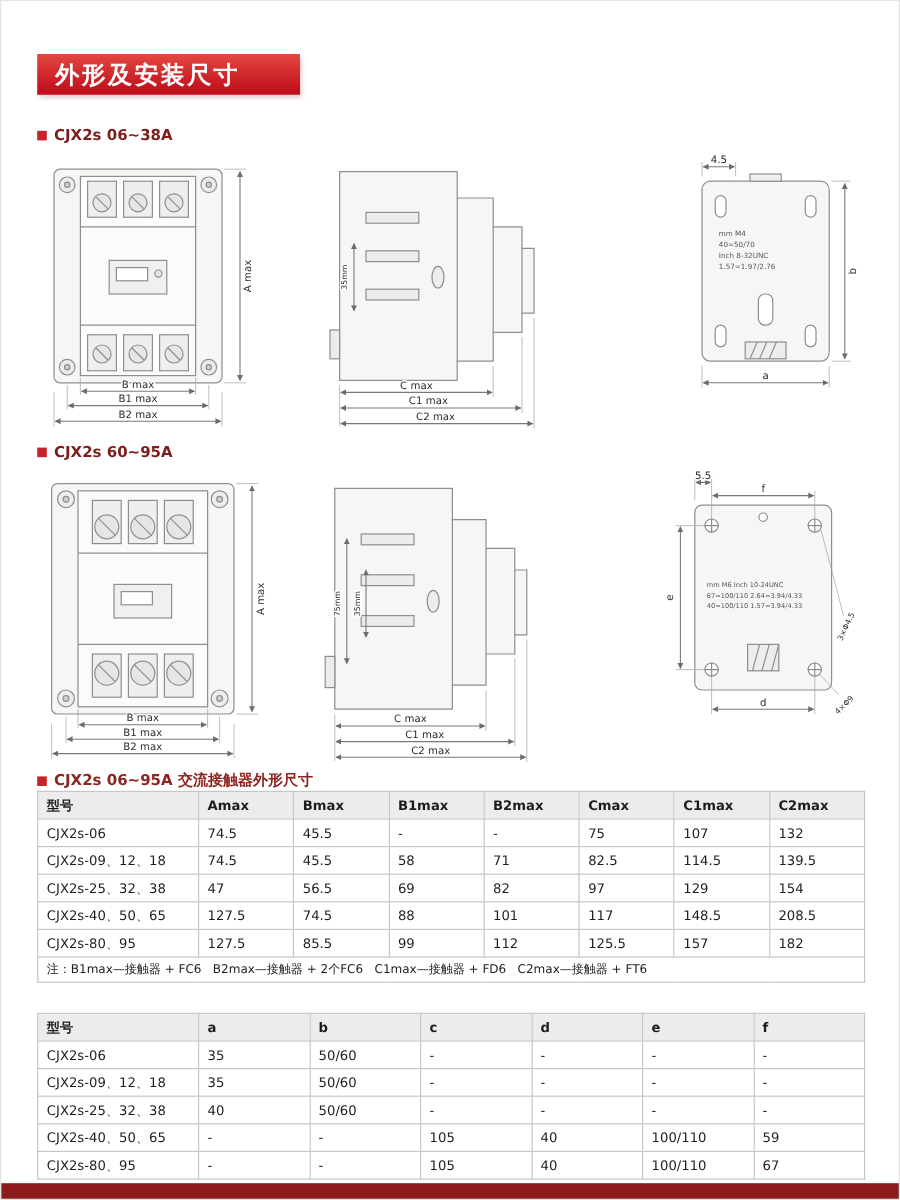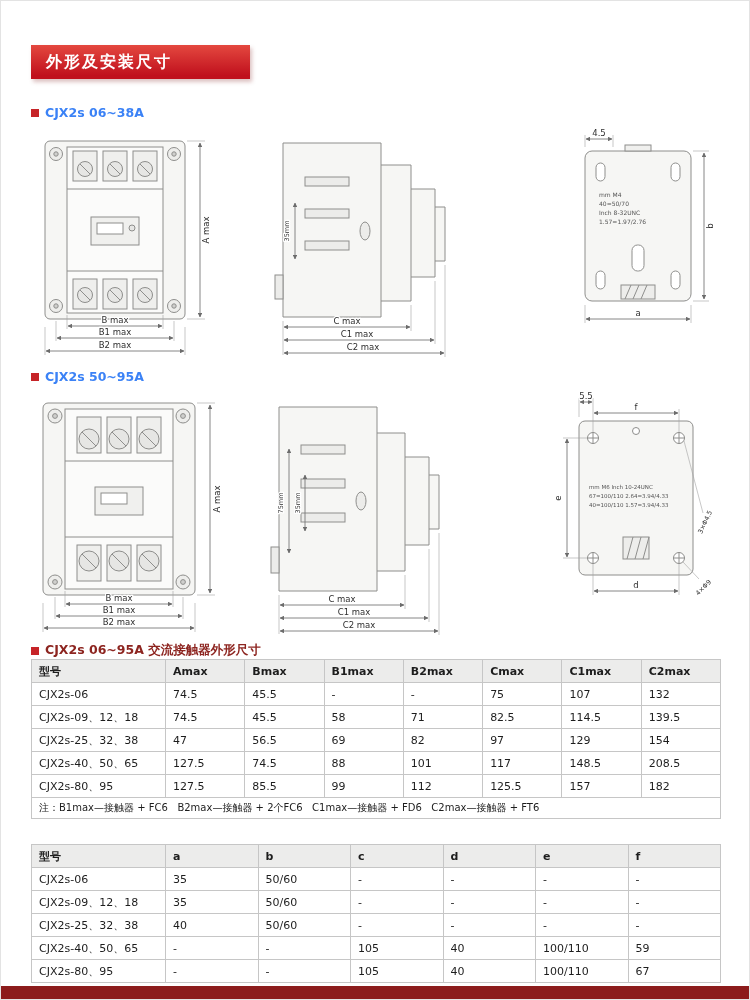--- a/index.html
+++ b/index.html
@@ -2,25 +2,25 @@
 <html><head>
 <meta charset="utf-8">
 <style>
   * { margin:0; padding:0; box-sizing:border-box; }
   html,body { background:#ffffff; }
   body { font-family:"DejaVu Sans","Liberation Sans",sans-serif; }
   .page { position:relative; width:750px; height:1000px; background:#fff; border:1px solid #e3e3e3; overflow:hidden; }
 
   .banner { position:absolute; left:30px; top:44px; width:219px; height:34px;
             background:linear-gradient(180deg,#e4483f 0%,#c0101d 90%);
-            color:#fff; font-size:16px; font-weight:bold; line-height:34px;
+            color:#fff; font-size:20px; font-weight:bold; line-height:34px;
             padding-left:15px; letter-spacing:2px; box-shadow:2px 3px 4px rgba(120,10,10,.25); }
 
   .sec-head { position:absolute; left:30px; display:flex; align-items:center; gap:6px;
-              font-size:12.5px; font-weight:bold; color:#3b82f6; }
+              font-size:12.5px; font-weight:bold; color:#7f1d1d; }
   .sec-head .bullet { width:8px; height:8px; background:#c62428; flex:0 0 auto; }
   .sec-head.dark { color:#8d2520; }
   .sec-head.dark .bullet { background:#c62428; }
 
   .draw { position:absolute; }
   .draw svg { display:block; width:100%; height:100%; }
 
   svg text { font-family:"DejaVu Sans","Liberation Sans",sans-serif; }
   .dim  { stroke:#787878; stroke-width:.9; fill:none; }
   .ext  { stroke:#a3a3a3; stroke-width:.6; fill:none; }
@@ -198,21 +198,21 @@
         <line class="ext" x1="16" y1="178" x2="16" y2="196"></line>
         <line class="ext" x1="122" y1="178" x2="122" y2="196"></line>
         <line class="dim" x1="17" y1="192" x2="121" y2="192" marker-start="url(#ar3)" marker-end="url(#ar3)"></line>
         <text class="dimlbl" x="69" y="189">a</text>
       </g>
     </svg>
   </div>
 
   <div class="sec-head" style="top:368px">
     <span class="bullet"></span>
-    <span>CJX2s 50~95A</span>
+    <span>CJX2s 60~95A</span>
   </div>
 
   <div class="draw" style="left:30px;top:388px;width:205px;height:245px">
     <svg viewBox="0 0 205 245">
       <defs>
         <marker id="ar4" viewBox="0 0 10 10" refX="9" refY="5" markerWidth="5.5" markerHeight="5.5" orient="auto-start-reverse">
           <path d="M0,0 L10,5 L0,10 z" fill="#6c6c6c"></path>
         </marker>
       </defs>
       <g stroke="#8e8e8c" stroke-width="1" fill="#f6f6f4">

